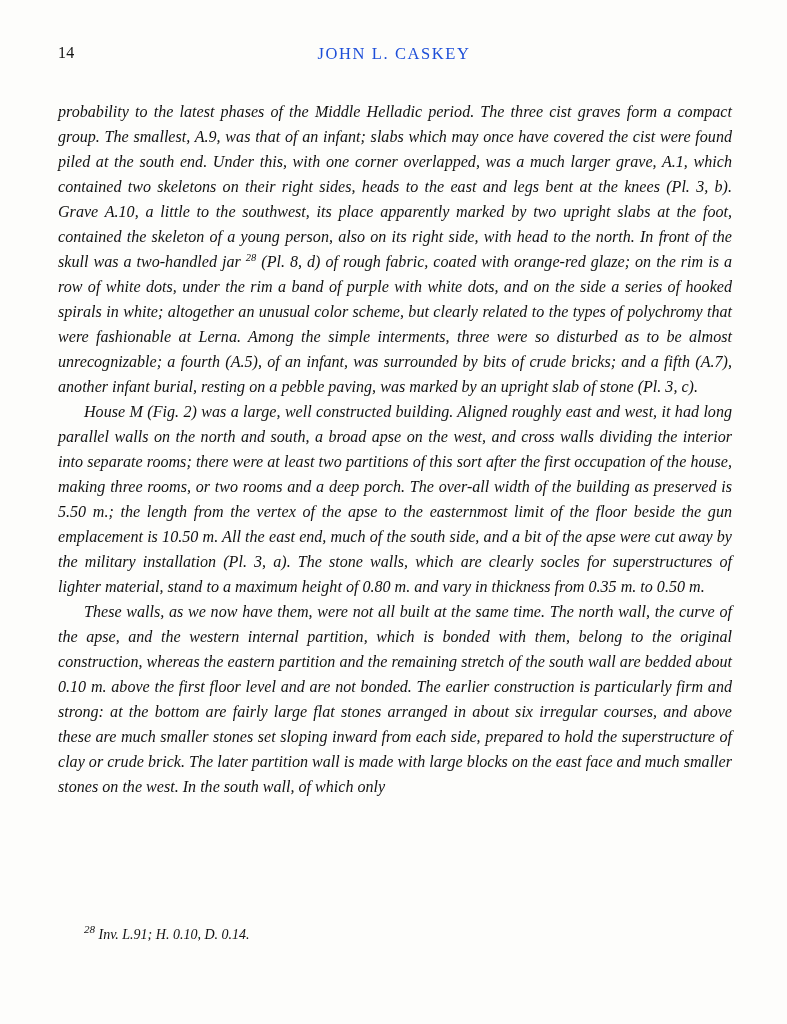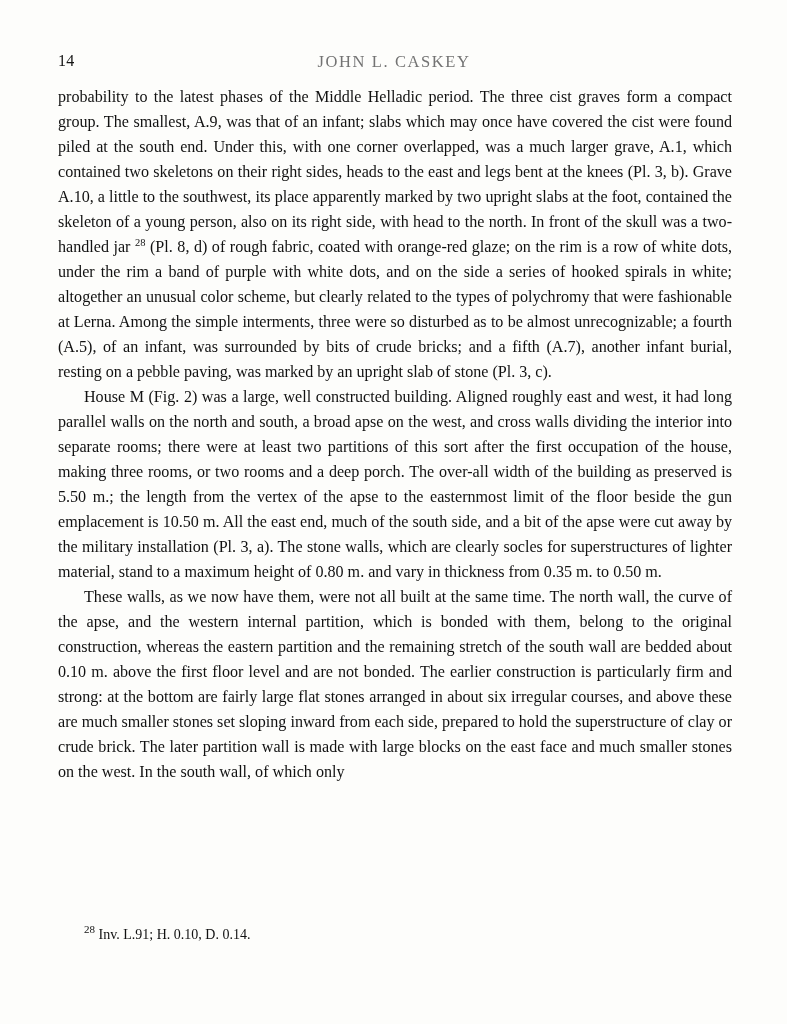--- a/index.html
+++ b/index.html
@@ -21,45 +21,45 @@
     width: 787px;
     height: 1024px;
     background: #fdfdfb;
   }
   .header {
     position: absolute;
     left: 58px;
     top: 44px;
     width: 672px;
     height: 22px;
-    margin-top: 8px;
   }
   .folio {
     position: absolute;
     left: 0;
     top: 0;
     font-size: 16px;
     letter-spacing: 0.3px;
     color: #131313;
   }
   .running-title {
     position: absolute;
     left: 0;
     top: 0;
     width: 672px;
     text-align: center;
     font-size: 16.5px;
     letter-spacing: 1.6px;
-    color: #737373;
+    color: #1d4ed8;
   }
   .body-text {
     position: absolute;
     left: 58px;
-    top: 84px;
+    top: 99px;
     width: 674px;
+    font-style: italic;
   }
   .para {
     margin: 0 0 0 0;
     font-size: 16.1px;
     line-height: 25.0px;
     text-align: justify;
     text-justify: inter-word;
     color: #111111;
     hyphens: none;
   }
@@ -67,20 +67,21 @@
     text-indent: 26px;
   }
   .footnote {
     position: absolute;
     left: 84px;
     top: 925px;
     width: 620px;
     font-size: 14px;
     line-height: 20px;
     color: #111111;
+    font-style: italic;
   }
   .footnote sup, .para sup {
     font-size: 10.5px;
     vertical-align: super;
     line-height: 0;
   }
   .note-marker {
     font-size: 11px;
     vertical-align: super;
     line-height: 0;

